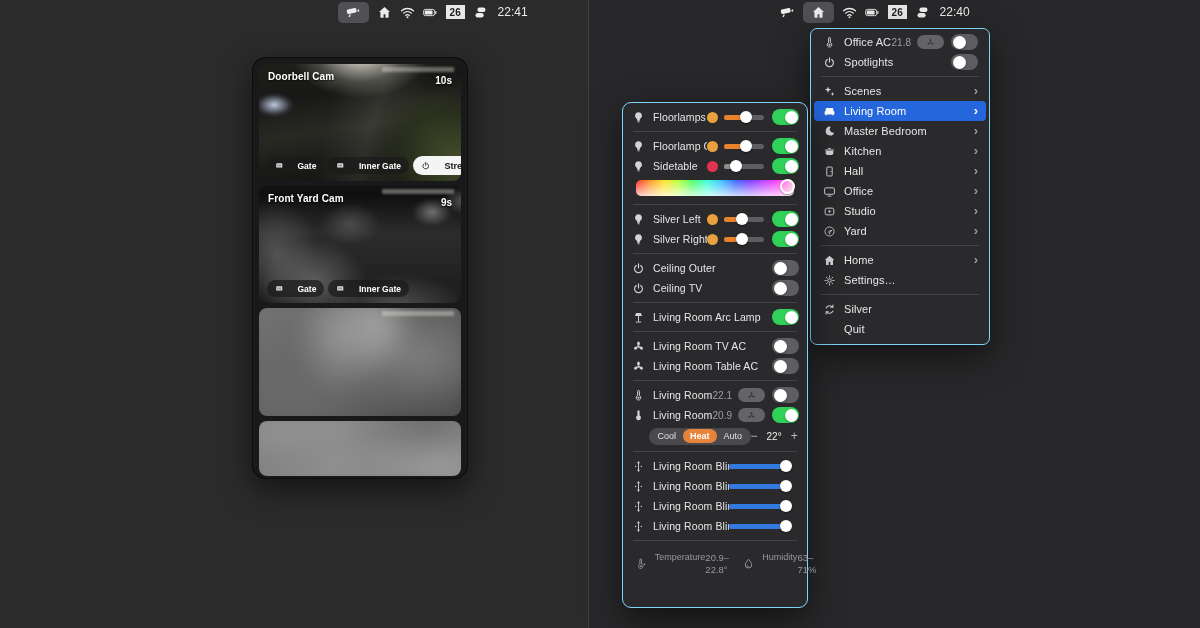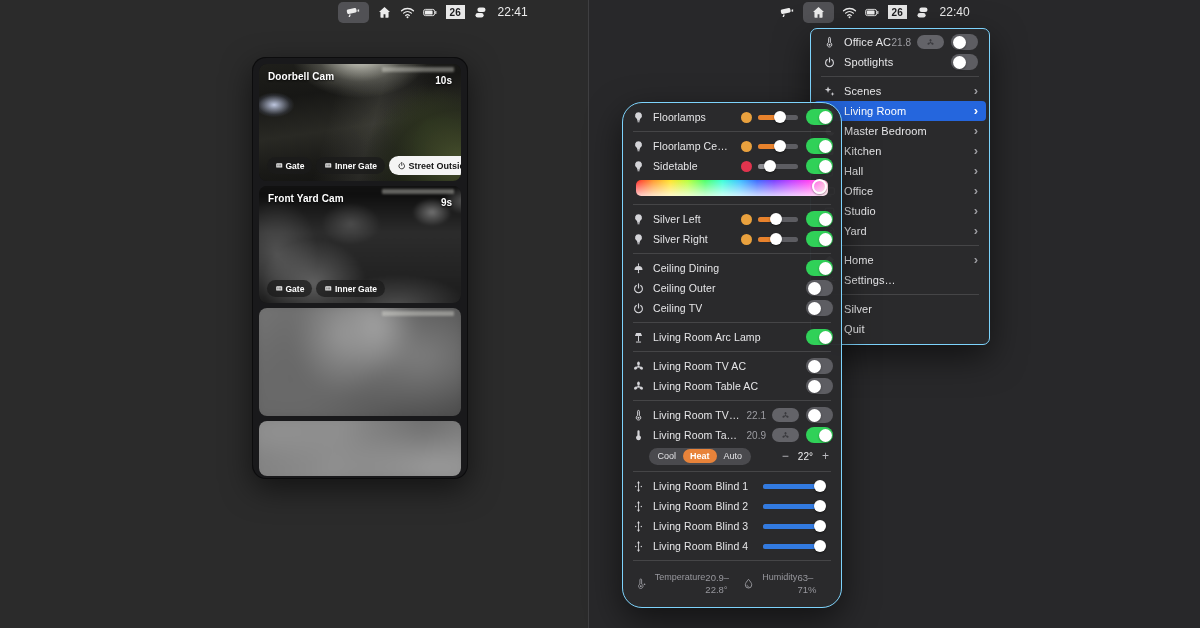--- a/index.html
+++ b/index.html
@@ -56,31 +56,31 @@
       radial-gradient(160px 52px at 82% 72%, #9c9c9c, transparent 75%),
       linear-gradient(100deg,#7f7f7f,#8d8d8d 40%,#707070 75%,#848484);
       filter:blur(8px);}
   .cam-title{position:absolute;top:7px;left:9px;font-size:10px;font-weight:700;color:#fff;
      text-shadow:0 1px 2px rgba(0,0,0,.8);letter-spacing:.1px;}
   .cam-dur{position:absolute;top:11px;right:9px;font-size:10px;font-weight:700;color:#fff;
      text-shadow:0 1px 2px rgba(0,0,0,.8);}
   .cam-ts{position:absolute;top:3px;right:7px;width:72px;height:4.5px;border-radius:1px;
      background:rgba(235,235,225,.38);filter:blur(.8px);}
   .cam-btns{position:absolute;left:8px;bottom:6px;display:flex;align-items:center;gap:4px;}
-  .cam-btn{display:inline-flex;align-items:center;gap:2px;background:rgba(26,26,26,.72);color:#fff;
+  .cam-btn{display:inline-flex;align-items:center;gap:14px;background:rgba(26,26,26,.72);color:#fff;
      border-radius:9px;height:17px;padding:0 8px;font-size:8.5px;font-weight:600;white-space:nowrap;}
   .cam-btn .icon{width:8.5px;height:8.5px;color:#e8e8e8;}
   .cam-btn.hl{background:#f4f4f4;color:#141414;height:19px;border-radius:10px;font-size:9px;font-weight:700;}
   .cam-btn.hl .icon{color:#141414;width:9.5px;height:9.5px;}
 
   
   .menu-panel{position:absolute;background:rgba(42,42,44,.97);border:1px solid #7dd3fc;border-radius:7px;
      box-shadow:0 12px 34px rgba(0,0,0,.55);box-sizing:border-box;color:#e6e6e8;}
   .home-menu{left:810px;top:28px;width:180px;height:317px;padding:3px 0;}
-  .room-submenu{left:622px;top:102px;width:220px;height:506px;padding:4px 0;border-radius:20px;}
+  .room-submenu{left:622px;top:102px;width:186px;height:506px;padding:4px 0;border-radius:9px;}
   .mrow,.srow{display:flex;align-items:center;height:20px;padding:0 8px 0 9px;box-sizing:border-box;}
   .mrow{margin:0 3px;border-radius:4px;}
   .mrow.selected{background:#2566dd;color:#fff;}
   .mrow.selected .ricon,.mrow.selected .chev{color:#fff;}
   .ricon{width:13px;height:13px;color:#d4d4d8;flex:none;margin-right:8px;}
   .rlabel{font-size:11px;letter-spacing:.1px;white-space:nowrap;overflow:hidden;}
   .srow .rlabel{font-size:10.5px;}
   .spacer{flex:1;}
   .chev{color:#9d9da2;font-size:13px;font-weight:700;line-height:1;margin-left:6px;transform:translateY(-1px);}
   .rvalue{font-size:10px;color:#9d9da2;margin-right:6px;}
@@ -564,35 +564,20 @@
           <span class="thumb" style="left: calc(45%);"></span>
         </span>
         <span class="toggle on">
           <span class="knob"></span>
         </span>
       </div>
       <div class="msep"></div>
       <div class="srow">
         <span class="icon ricon">
           <svg viewBox="0 0 24 24">
-            <path d="M12 3.4v3" stroke="currentColor" stroke-width="1.8" stroke-linecap="round"></path>
-            <path fill="currentColor" d="M4.6 14.6a7.4 7.4 0 0 1 14.8 0z"></path>
-            <path d="M12 15v2.6" stroke="currentColor" stroke-width="1.8" stroke-linecap="round"></path>
-            <circle cx="12" cy="19.3" r="1.3" fill="currentColor"></circle>
-          </svg>
-        </span>
-        <span class="rlabel">Ceiling Dining</span>
-        <span class="spacer"></span>
-        <span class="toggle on">
-          <span class="knob"></span>
-        </span>
-      </div>
-      <div class="srow">
-        <span class="icon ricon">
-          <svg viewBox="0 0 24 24">
             <g fill="none" stroke="currentColor" stroke-width="2.1" stroke-linecap="round">
               <path d="M12 3.5v7.5"></path>
               <path d="M8 6.6a7.2 7.2 0 1 0 8 0"></path>
             </g>
           </svg>
         </span>
         <span class="rlabel">Ceiling Outer</span>
         <span class="spacer"></span>
         <span class="toggle">
           <span class="knob"></span>

